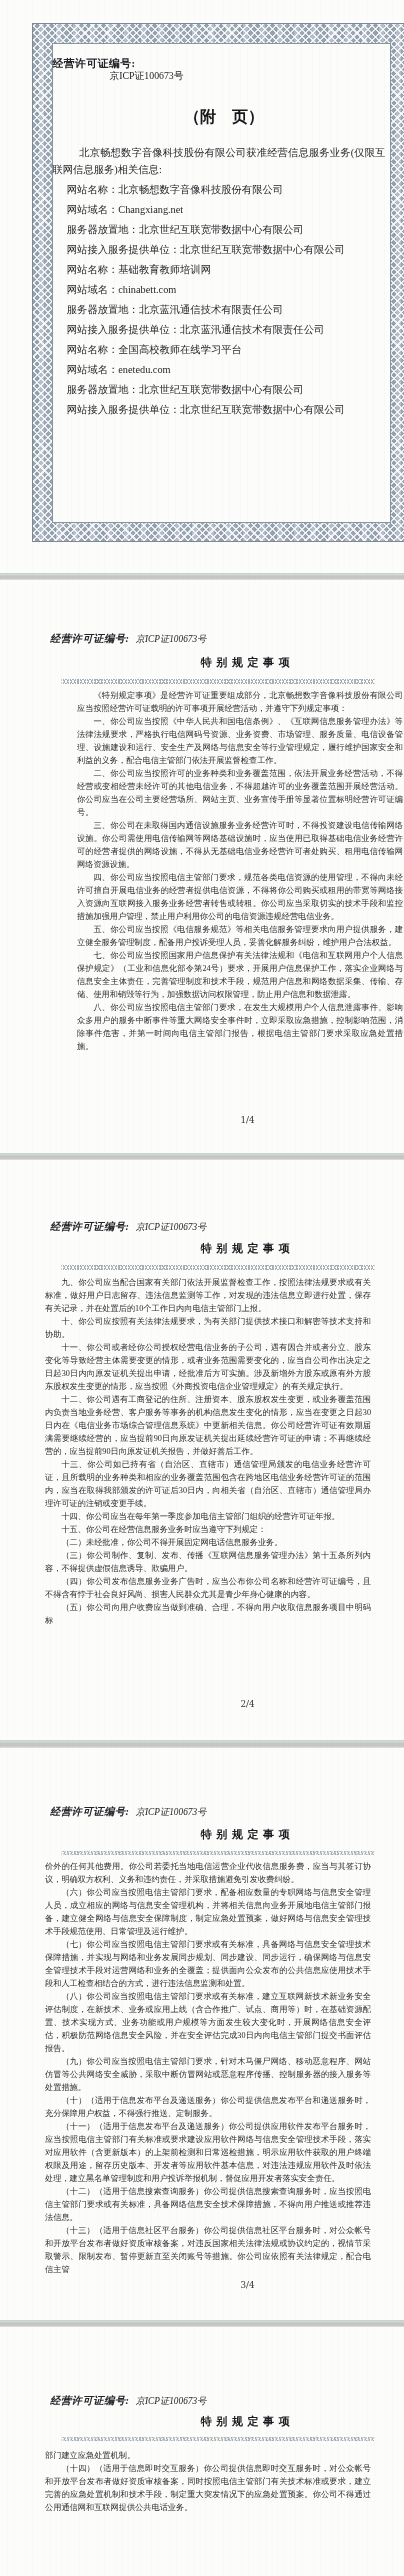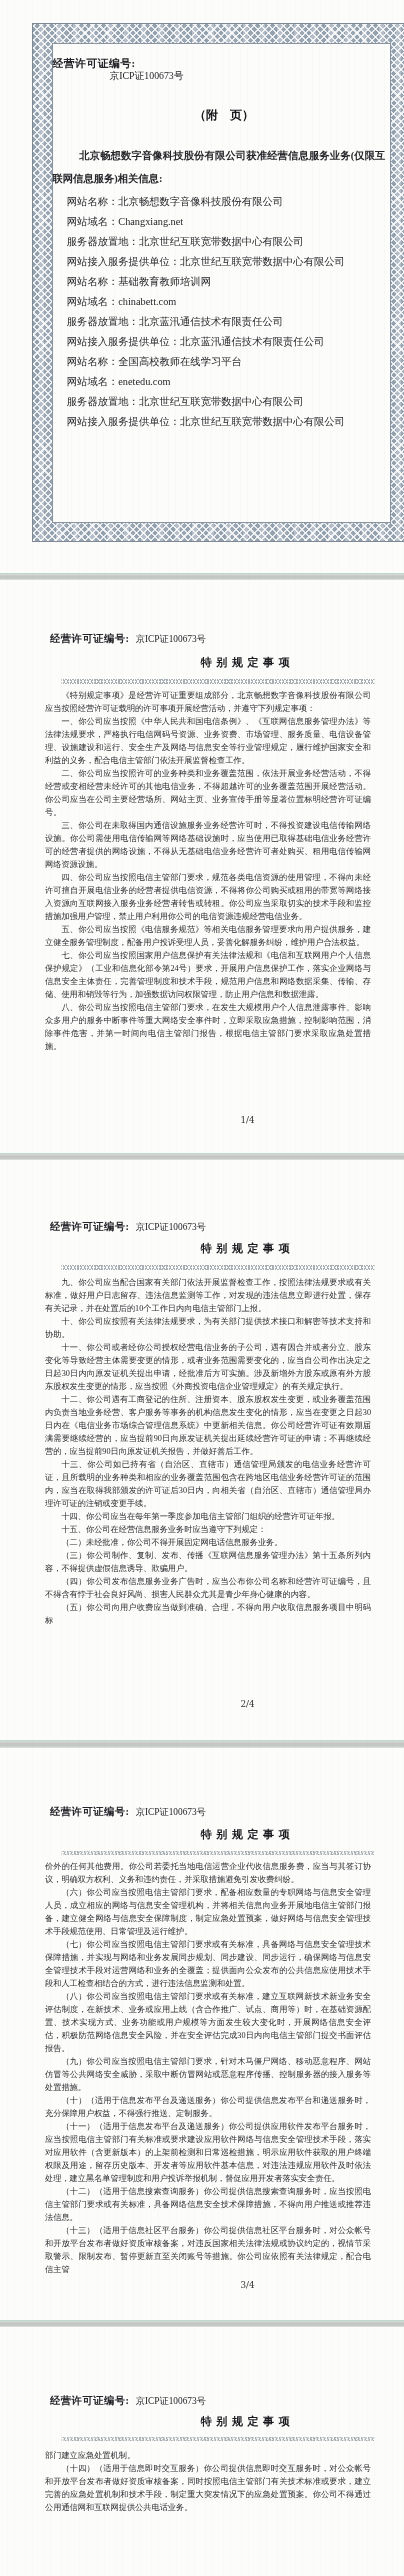--- a/index.html
+++ b/index.html
@@ -34,46 +34,46 @@
     position:absolute;inset:18.5px;
     border:0.5px solid #8a95a1;
     background:
       repeating-linear-gradient(90deg, rgba(120,125,120,0.03) 0 0.5px, transparent 0.5px 3.6px),
       #fcfcfa;
   }
   .cert-content{position:absolute;inset:0;padding:0 3.1px;}
   .cert-no-label{position:absolute;top:13.4px;left:0;font-size:10.8px;font-weight:700;letter-spacing:0.5px;color:#24242a;}
   .cert-no-value{position:absolute;top:26px;left:57px;font-size:9.8px;color:#24242a;}
   .cert-title{position:absolute;top:42px;width:100%;text-align:center;font-size:14px;font-weight:700;letter-spacing:0.5px;color:#17171c;}
-  .cert-subtitle{position:absolute;top:63px;width:100%;text-align:center;font-size:12px;font-weight:700;color:#17171c;}
+  .cert-subtitle{position:absolute;top:63px;width:100%;text-align:center;font-size:16px;font-weight:700;color:#17171c;}
   .cert-body{position:absolute;top:100px;left:0;right:4.1px;font-size:10.3px;}
-  .cert-intro{margin:0 0 2.1px 0;line-height:23px;text-indent:2.6em;text-align:justify;color:#26262b;font-weight:bold;}
+  .cert-intro{margin:0 0 2.1px 0;line-height:17px;text-indent:2.6em;text-align:justify;color:#26262b;}
   .cert-entries p{margin:4px;line-height:16px;text-indent:1em;text-align:justify;color:#26262b;}
   .fold-mark{
     position:absolute;right:23px;bottom:27px;width:8.2px;height:1.5px;
     background:#5a5f63;transform:rotate(-45deg);
   }
   
-  .prov-header{position:absolute;left:50px;white-space:nowrap;}
+  .prov-header{position:absolute;left:50px;white-space:nowrap;font-style:italic;}
   .prov-header .lbl{font-size:10.3px;font-weight:700;color:#24242a;letter-spacing:0.5px;}
   .prov-header .val{font-size:9.3px;color:#24242a;margin-left:4.1px;}
   .prov-title{position:absolute;width:100%;text-align:center;font-size:11px;font-weight:700;letter-spacing:4.6px;color:#1b1b20;}
   .wavy{
     position:absolute;left:50%;transform:translateX(-50%);
     width:313px;height:4.6px;opacity:.75;
     background:
       repeating-linear-gradient(115deg, #8e979e 0 1px, transparent 1px 3.1px),
       repeating-linear-gradient(65deg, #8e979e 0 1px, transparent 1px 3.1px);
   }
   .prov-body{position:absolute;left:45px;width:326px;font-size:8.2px;line-height:13px;}
   .prov-body p{margin:0;text-indent:2em;text-align:justify;color:#2b2b30;}
   .prov-body p.cont{text-indent:0;}
   .page-num{position:absolute;width:100%;text-align:center;font-size:8.8px;color:#333;font-family:"DejaVu Serif","Liberation Serif",serif;}
   .p2{height:573px;} .p3{height:580px;} .p4{height:572px;} .p5{height:550px;}
-  .p2 .prov-header{top:52px;} .p2 .prov-title{top:75px;} .p2 .wavy{top:99px;} .p2 .prov-body{top:109px;} .p2 .page-num{top:535px;}
+  .p2 .prov-header{top:52px;} .p2 .prov-title{top:75px;} .p2 .wavy{top:99px;} .p2 .prov-body{top:109px;margin-left:32px;} .p2 .page-num{top:535px;}
   .p3 .prov-header{top:60px;} .p3 .prov-title{top:81px;} .p3 .wavy{top:105px;} .p3 .prov-body{top:116px;} .p3 .page-num{top:539px;}
   .p4 .prov-header{top:57px;} .p4 .prov-title{top:79px;} .p4 .wavy{top:103px;} .p4 .prov-body{top:112px;} .p4 .page-num{top:532px;}
   .p5 .prov-header{top:67px;} .p5 .prov-title{top:87px;} .p5 .wavy{top:110px;} .p5 .prov-body{top:122px;}
 </style>
 </head>
 <body>
 
 <div class="page cert-page">
   <div class="cert-frame">
     <div class="cert-inner">

